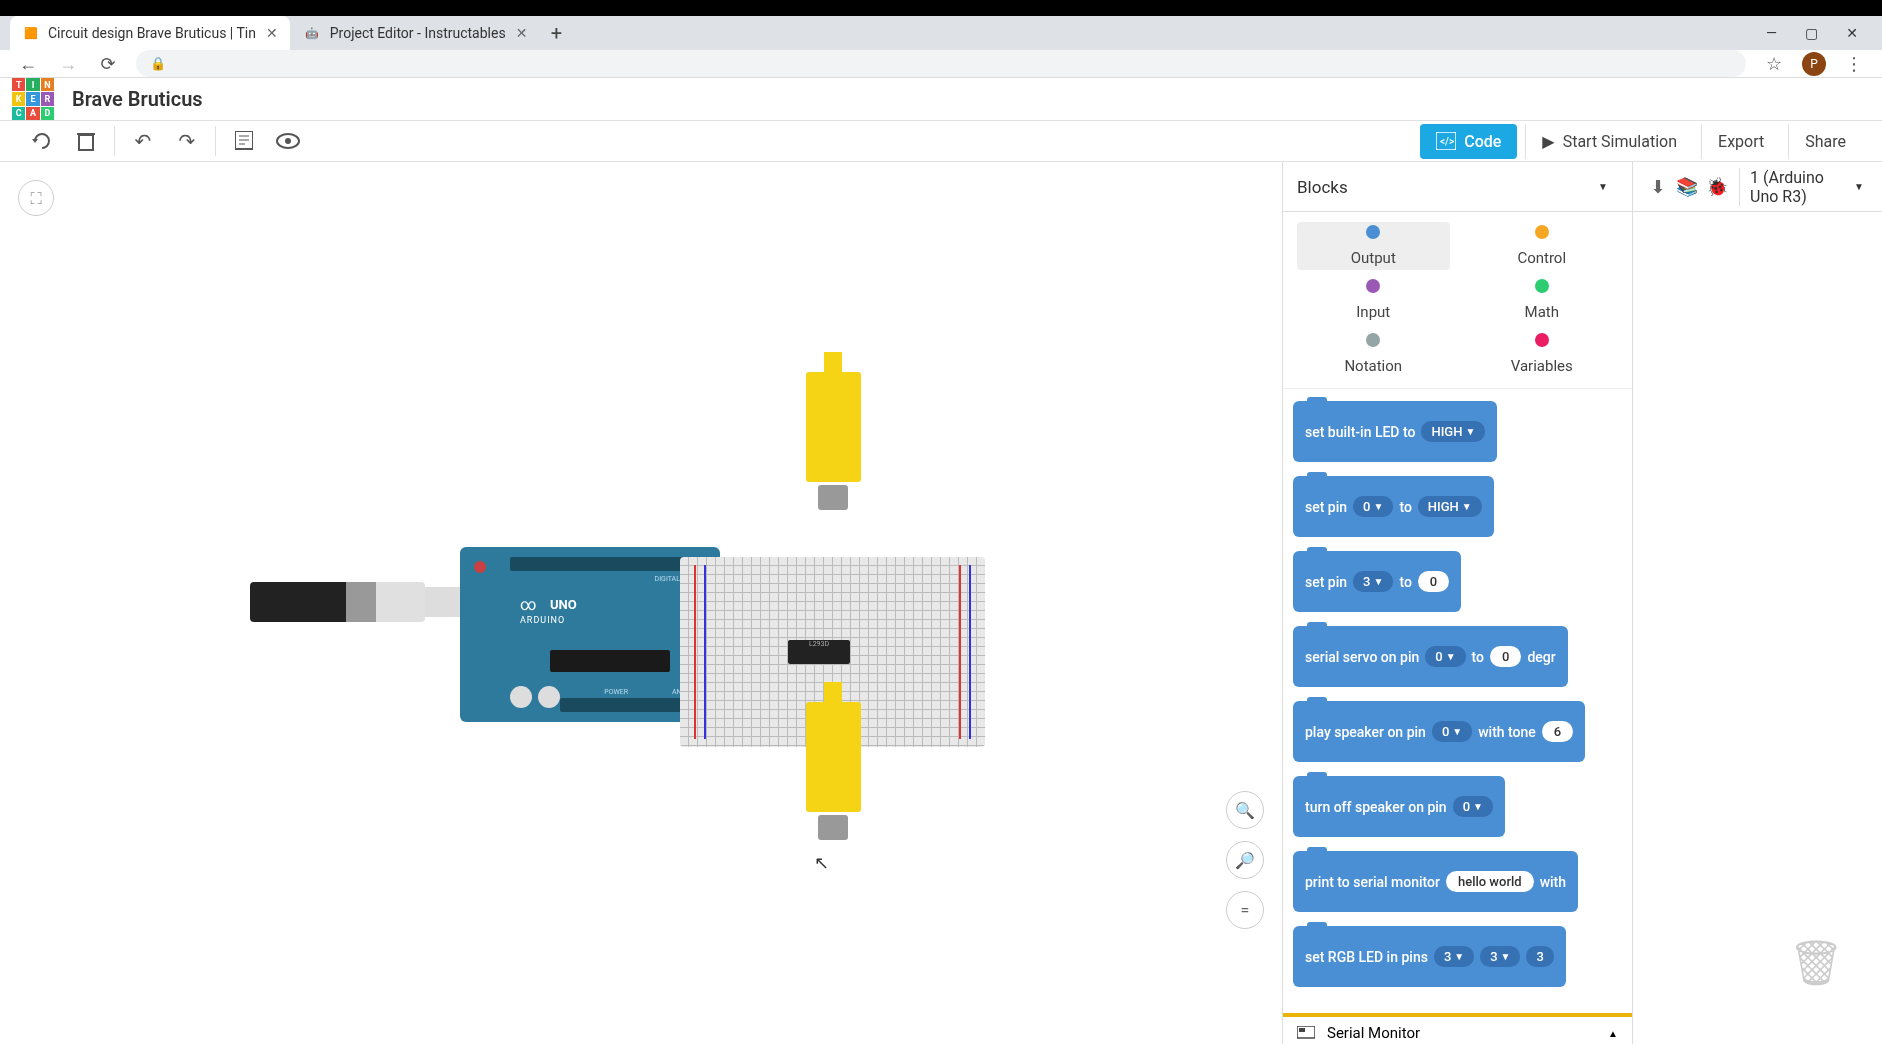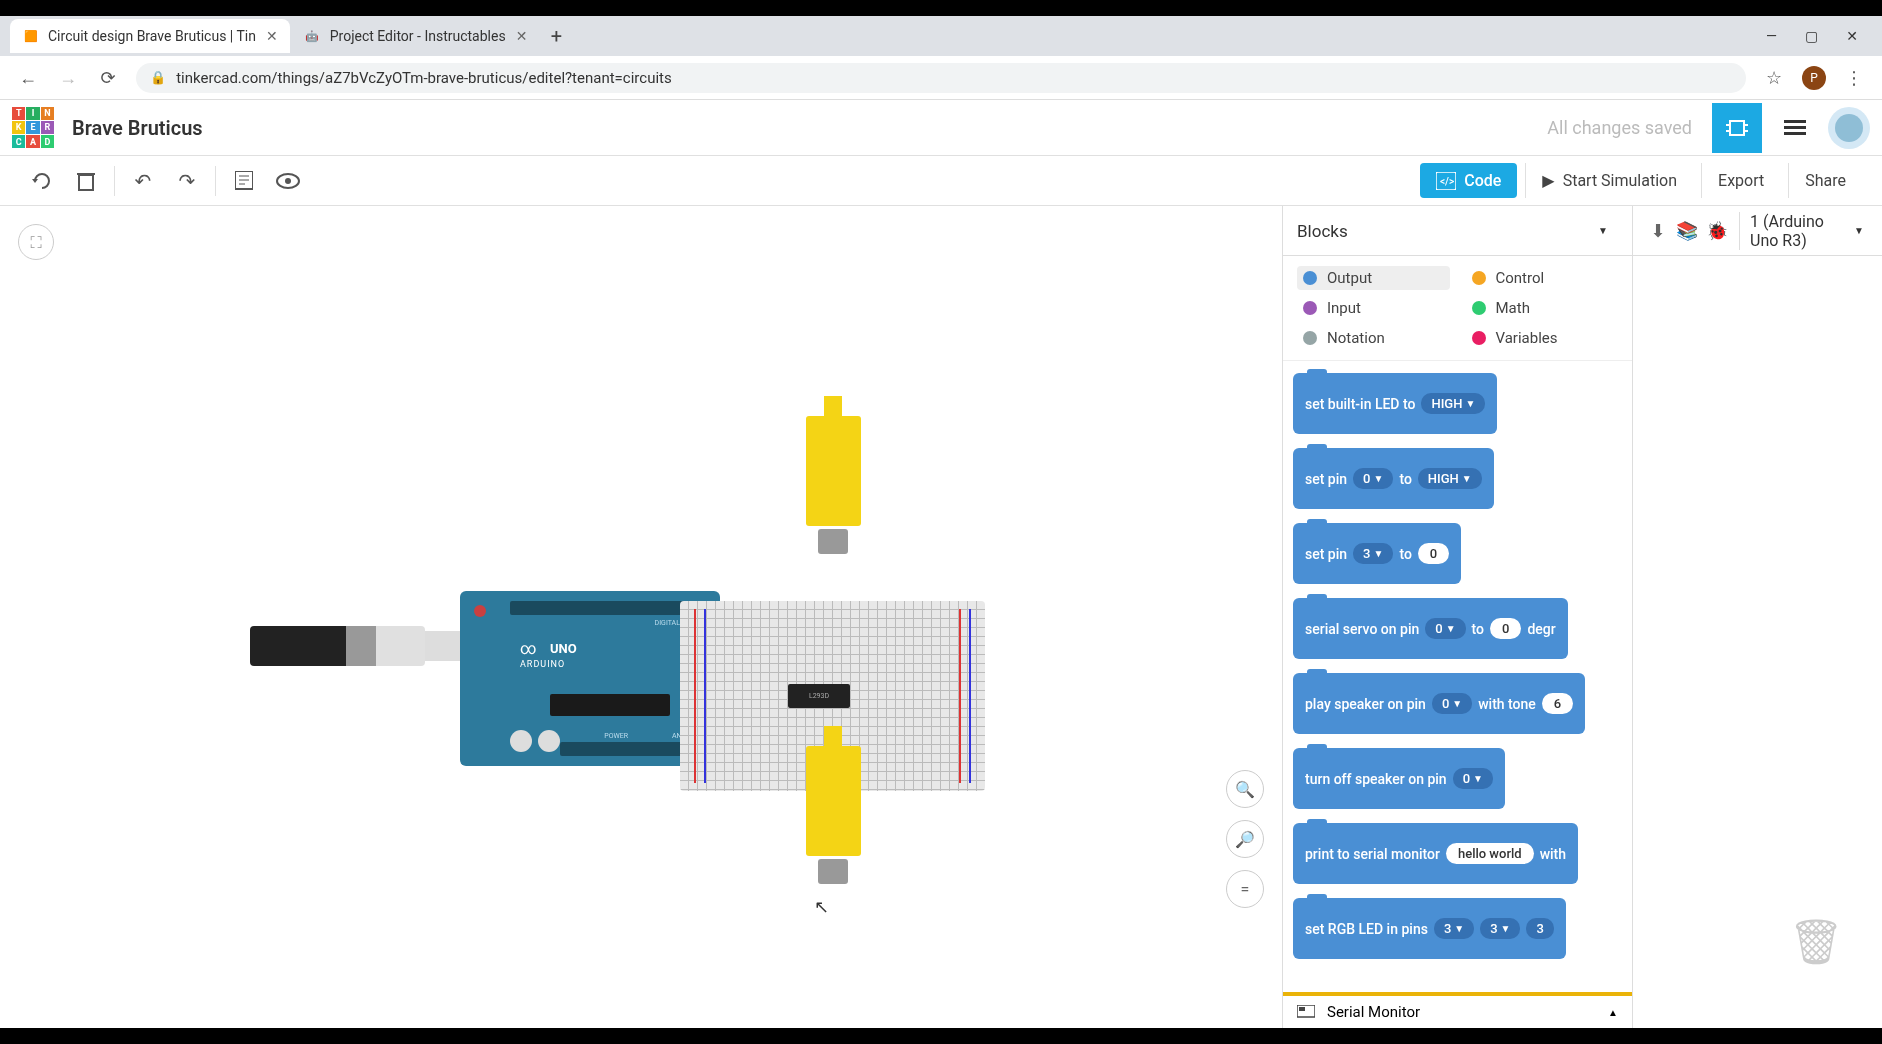--- a/index.html
+++ b/index.html
@@ -61,36 +61,36 @@
 .arduino-infinity { position: absolute; top: 48px; left: 60px; color: #fff; font-size: 16px; }
 .arduino-text { position: absolute; top: 68px; left: 60px; color: #fff; font-size: 9px; letter-spacing: 1px; }
 .arduino-header { position: absolute; top: 10px; left: 50px; right: 10px; height: 14px; background: #1a4a5e; border-radius: 2px; }
 .arduino-header2 { position: absolute; bottom: 10px; left: 100px; right: 10px; height: 14px; background: #1a4a5e; border-radius: 2px; }
 .arduino-chip { position: absolute; bottom: 50px; left: 90px; width: 120px; height: 22px; background: #1a1a1a; border-radius: 2px; }
 .arduino-circle { position: absolute; width: 22px; height: 22px; background: #ddd; border-radius: 50%; }
 .usb-cable { position: absolute; left: 0px; top: 300px; width: 175px; height: 40px; background: linear-gradient(to right, #222 0%, #222 55%, #999 55%, #999 72%, #e0e0e0 72%); border-radius: 4px; }
 .usb-cable::after { content:""; position: absolute; right: -35px; top: 5px; width: 35px; height: 30px; background: #ddd; }
 .breadboard { position: absolute; left: 430px; top: 275px; width: 305px; height: 190px; background: #e8e8e8; border-radius: 4px; background-image: repeating-linear-gradient(to right, transparent 0, transparent 8px, #bbb 8px, #bbb 9px), repeating-linear-gradient(to bottom, transparent 0, transparent 8px, #bbb 8px, #bbb 9px); }
 .breadboard::before { content: ""; position: absolute; top: 8px; bottom: 8px; left: 14px; width: 2px; background: #d33; box-shadow: 10px 0 0 #33d, 265px 0 0 #d33, 275px 0 0 #33d; }
-.chip-l293d { position: absolute; left: 538px; top: 358px; width: 62px; height: 24px; background: #222; border-radius: 2px; color: #aaa; font-size: 7px; display: flex; align-items: center; justify-content: center; }
+.chip-l293d { position: absolute; left: 538px; top: 358px; width: 62px; height: 24px; background: #222; border-radius: 2px; color: #aaa; font-size: 7px; display: flex; justify-content: center; }
 .motor { position: absolute; width: 55px; height: 110px; background: #f4d415; border-radius: 3px; }
 .motor-top { left: 556px; top: 90px; }
 .motor-bot { left: 556px; top: 420px; }
 .motor::after { content:""; position: absolute; bottom: -28px; left: 12px; width: 30px; height: 25px; background: #999; border-radius: 3px; }
 .motor-top::before { content:""; position: absolute; top: -20px; left: 18px; width: 18px; height: 20px; background: #f4d415; }
 .motor-bot::before { content:""; position: absolute; top: -20px; left: 18px; width: 18px; height: 20px; background: #f4d415; }
 .wires { position: absolute; inset: 0; }
 .cursor { position: absolute; left: 564px; top: 570px; font-size: 18px; color: #333; }
 
 
 .code-panel { width: 350px; border-left: 1px solid #ddd; display: flex; flex-direction: column; background: #fff; }
 .code-row1 { height: 50px; border-bottom: 1px solid #ddd; display: flex; align-items: center; padding: 0 14px; }
 .mode-select { flex: 1; font-size: 17px; color: #333; display: flex; justify-content: space-between; align-items: center; padding-right: 10px; gap: 40px; }
 .categories { padding: 10px 14px; display: grid; grid-template-columns: 1fr 1fr; gap: 6px 16px; border-bottom: 1px solid #eee; }
-.cat-item { display: flex; align-items: center; gap: 10px; font-size: 15px; color: #444; padding: 3px 6px; border-radius: 4px; }
+.cat-item { display: flex; align-items: center; gap: 10px; font-size: 15px; color: #444; padding: 3px 6px; border-radius: 4px; flex-direction: column; }
 .cat-item.active { background: #eee; }
 .cat-dot { width: 14px; height: 14px; border-radius: 50%; }
 .blocks-list { flex: 1; overflow-y: auto; padding: 12px 10px; position: relative; }
 .block { background: #4a8fd4; color: #fff; border-radius: 6px; padding: 20px 12px; margin-bottom: 14px; display: flex; align-items: center; gap: 6px; font-size: 14px; font-weight: 500; position: relative; width: fit-content; max-width: 100%; }
 .block::before { content:""; position: absolute; top: -4px; left: 14px; width: 20px; height: 4px; background: #4a8fd4; border-radius: 3px 3px 0 0; }
 .block-field { background: #3571b3; padding: 3px 10px; border-radius: 10px; font-size: 13px; display: flex; align-items: center; gap: 3px; }
 .block-field.pill { background: #fff; color: #333; border-radius: 12px; padding: 3px 12px; }
 .caret { font-size: 10px; }
 .serial-bar { height: 36px; border-top: 4px solid #eab308; display: flex; align-items: center; padding: 0 14px; gap: 12px; font-size: 15px; color: #000000; }
 
@@ -127,21 +127,20 @@
       <span>✕</span>
     </div>
   </div>
 
   <div class="nav-bar">
     <span class="nav-btn">←</span>
     <span class="nav-btn disabled">→</span>
     <span class="nav-btn">⟳</span>
     <div class="address-bar">
       <span class="address-lock">🔒</span>
-      <span>tinkercad.com/things/aZ7bVcZyOTm-brave-bruticus/editel?tenant=circuits</span>
     </div>
     <div class="nav-right">
       <span class="nav-btn">☆</span>
       <div class="profile-dot">
           <span>P</span>
         </div>
       <span class="nav-btn">⋮</span>
     </div>
   </div>
 
@@ -151,42 +150,20 @@
         <div style="background: rgb(39, 174, 96);">I</div>
         <div style="background: rgb(230, 126, 34);">N</div>
         <div style="background: rgb(241, 196, 15);">K</div>
         <div style="background: rgb(52, 152, 219);">E</div>
         <div style="background: rgb(155, 89, 182);">R</div>
         <div style="background: rgb(26, 188, 156);">C</div>
         <div style="background: rgb(231, 76, 60);">A</div>
         <div style="background: rgb(46, 204, 113);">D</div>
       </div>
     <div class="tk-title">Brave Bruticus</div>
-    <div class="tk-header-right">
-      <span class="saved-text">All changes saved</span>
-      <div class="view-btn active">
-        <svg width="22" height="22">
-            <rect x="4" y="4" width="14" height="14" fill="none" stroke="#fff" stroke-width="2"></rect>
-            <line x1="0" y1="8" x2="4" y2="8" stroke="#fff" stroke-width="2"></line>
-            <line x1="0" y1="14" x2="4" y2="14" stroke="#fff" stroke-width="2"></line>
-            <line x1="18" y1="8" x2="22" y2="8" stroke="#fff" stroke-width="2"></line>
-            <line x1="18" y1="14" x2="22" y2="14" stroke="#fff" stroke-width="2"></line>
-          </svg>
-      </div>
-      <div class="view-btn">
-        <svg width="22" height="16">
-            <rect width="22" height="3" fill="#333"></rect>
-            <rect y="6" width="22" height="3" fill="#333"></rect>
-            <rect y="12" width="22" height="3" fill="#333"></rect>
-          </svg>
-      </div>
-      <div class="avatar">
-          <div class="avatar-inner"></div>
-        </div>
-    </div>
   </div>
 
   <div class="tk-toolbar">
     <div class="tool-btn">
         <svg width="20" height="20">
           <path d="M3 10 A7 7 0 1 1 10 17" stroke="#555" stroke-width="2" fill="none"></path>
           <path d="M0 8 L3 12 L6 8 Z" fill="#555"></path>
         </svg>
       </div>
     <div class="tool-btn">

